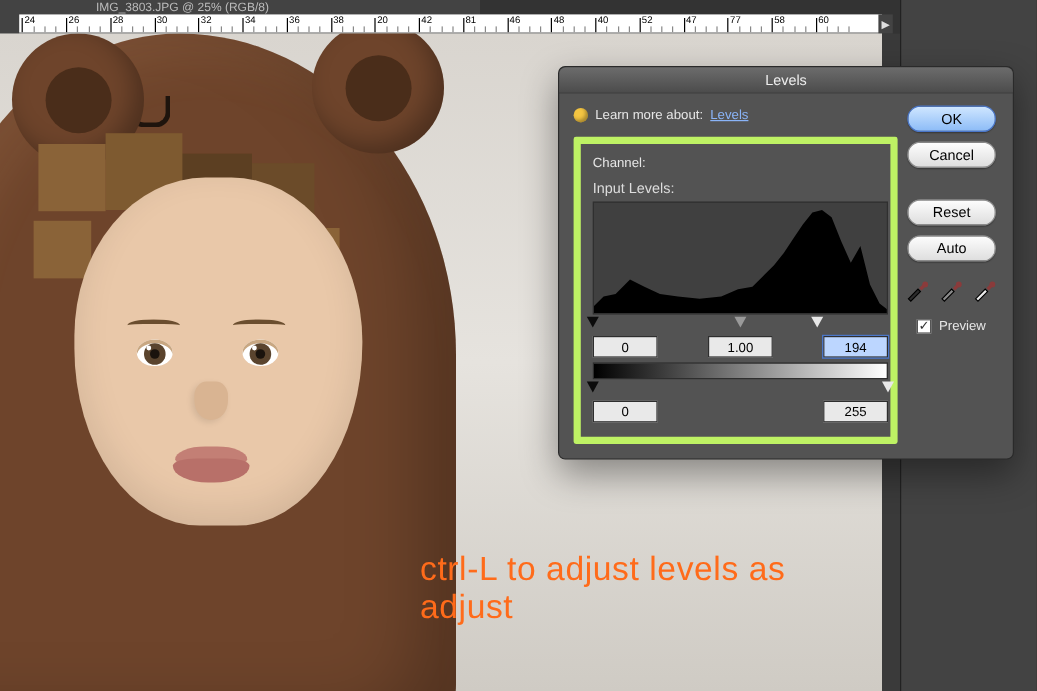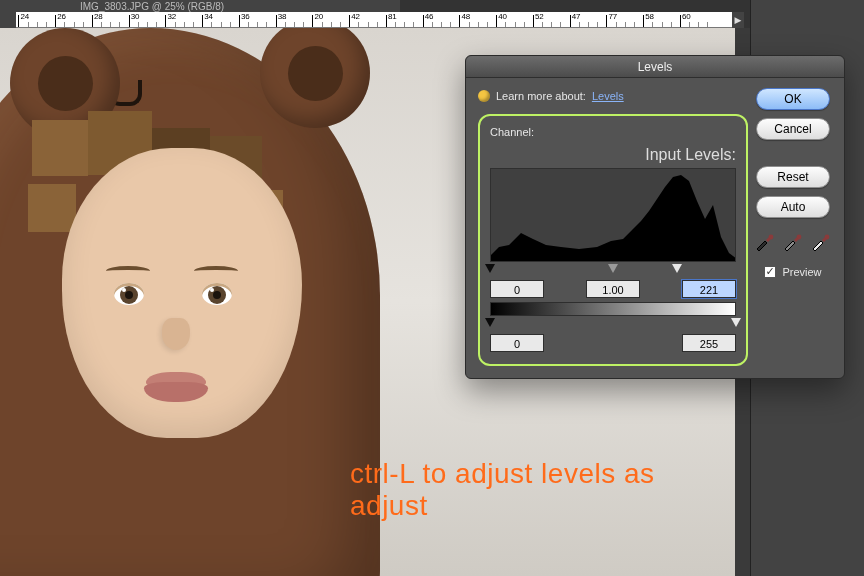--- a/index.html
+++ b/index.html
@@ -161,32 +161,32 @@
       border-radius: 6px 6px 0 0;
       text-align: center; line-height: 22px;
       font-size: 12px; color: #eee;
     }
     .dlg-body { position: relative; padding: 12px; }
     .left-col { width: 270px; }
     .learn-row { display:flex; align-items:center; gap:6px; font-size:11px; margin-bottom:12px; }
     .bulb { width:12px; height:12px; background:#f4c542; border-radius:50%; box-shadow: inset -2px -2px 3px rgba(0,0,0,.3); }
     .learn-link { color:#8ab4f8; text-decoration: underline; }
     .group {
-      border: 2px solid #bef264; border-radius:12px;
+      border: 6px solid #bef264; border-radius:2px;
       padding: 10px 10px 12px; position: relative;
     }
     .channel-row { display:flex; align-items:center; gap:6px; margin-bottom:8px; }
     .select {
       display:inline-flex; align-items:center; justify-content:space-between;
       width: 110px; height: 20px; padding: 0 6px;
       background: linear-gradient(#6b6b6b,#5a5a5a);
       border: 1px solid #333; border-radius:3px; font-size:11px; color:#eee;
     }
     .select .chev { font-size:9px; color:#ccc; }
-    .section-label { font-size:16px; color:#ddd; margin-bottom:4px;text-align:right; }
+    .section-label { font-size:12px; color:#ddd; margin-bottom:4px; }
     .hist-box {
       width: 246px; height: 94px;
       background: #404040;
       border: 1px solid #2f2f2f;
       position: relative; overflow:hidden;
     }
     .hist-svg { position:absolute; left:0; bottom:0; }
     .slider-track { position:relative; height:12px; width:246px; margin-top:2px; }
     .tri { position:absolute; top:0; width:0; height:0; border-left:5px solid transparent; border-right:5px solid transparent; }
     .tri-b { border-top:9px solid #0b0b0b; }
@@ -434,21 +434,21 @@
           </svg>
         </div>
         <div class="slider-track">
           <span class="tri tri-b" id="tri-in-b" style="left: -5px;"></span>
           <span class="tri tri-g" id="tri-in-g" style="left: 118px;"></span>
           <span class="tri tri-w" id="tri-in-w" style="left: 181.96px;"></span>
         </div>
         <div class="inputs-row">
           <div class="numbox">0</div>
           <div class="numbox">1.00</div>
-          <div class="numbox sel">221</div>
+          <div class="numbox sel">194</div>
         </div>
         <div class="out-gradient"></div>
         <div class="slider-track">
           <span class="tri tri-b" id="tri-out-b" style="left: -5px;"></span>
           <span class="tri tri-w" id="tri-out-w" style="left: 241px;"></span>
         </div>
         <div class="inputs-row">
           <div class="numbox">0</div>
           <div style="width:54px"></div>
           <div class="numbox">255</div>

